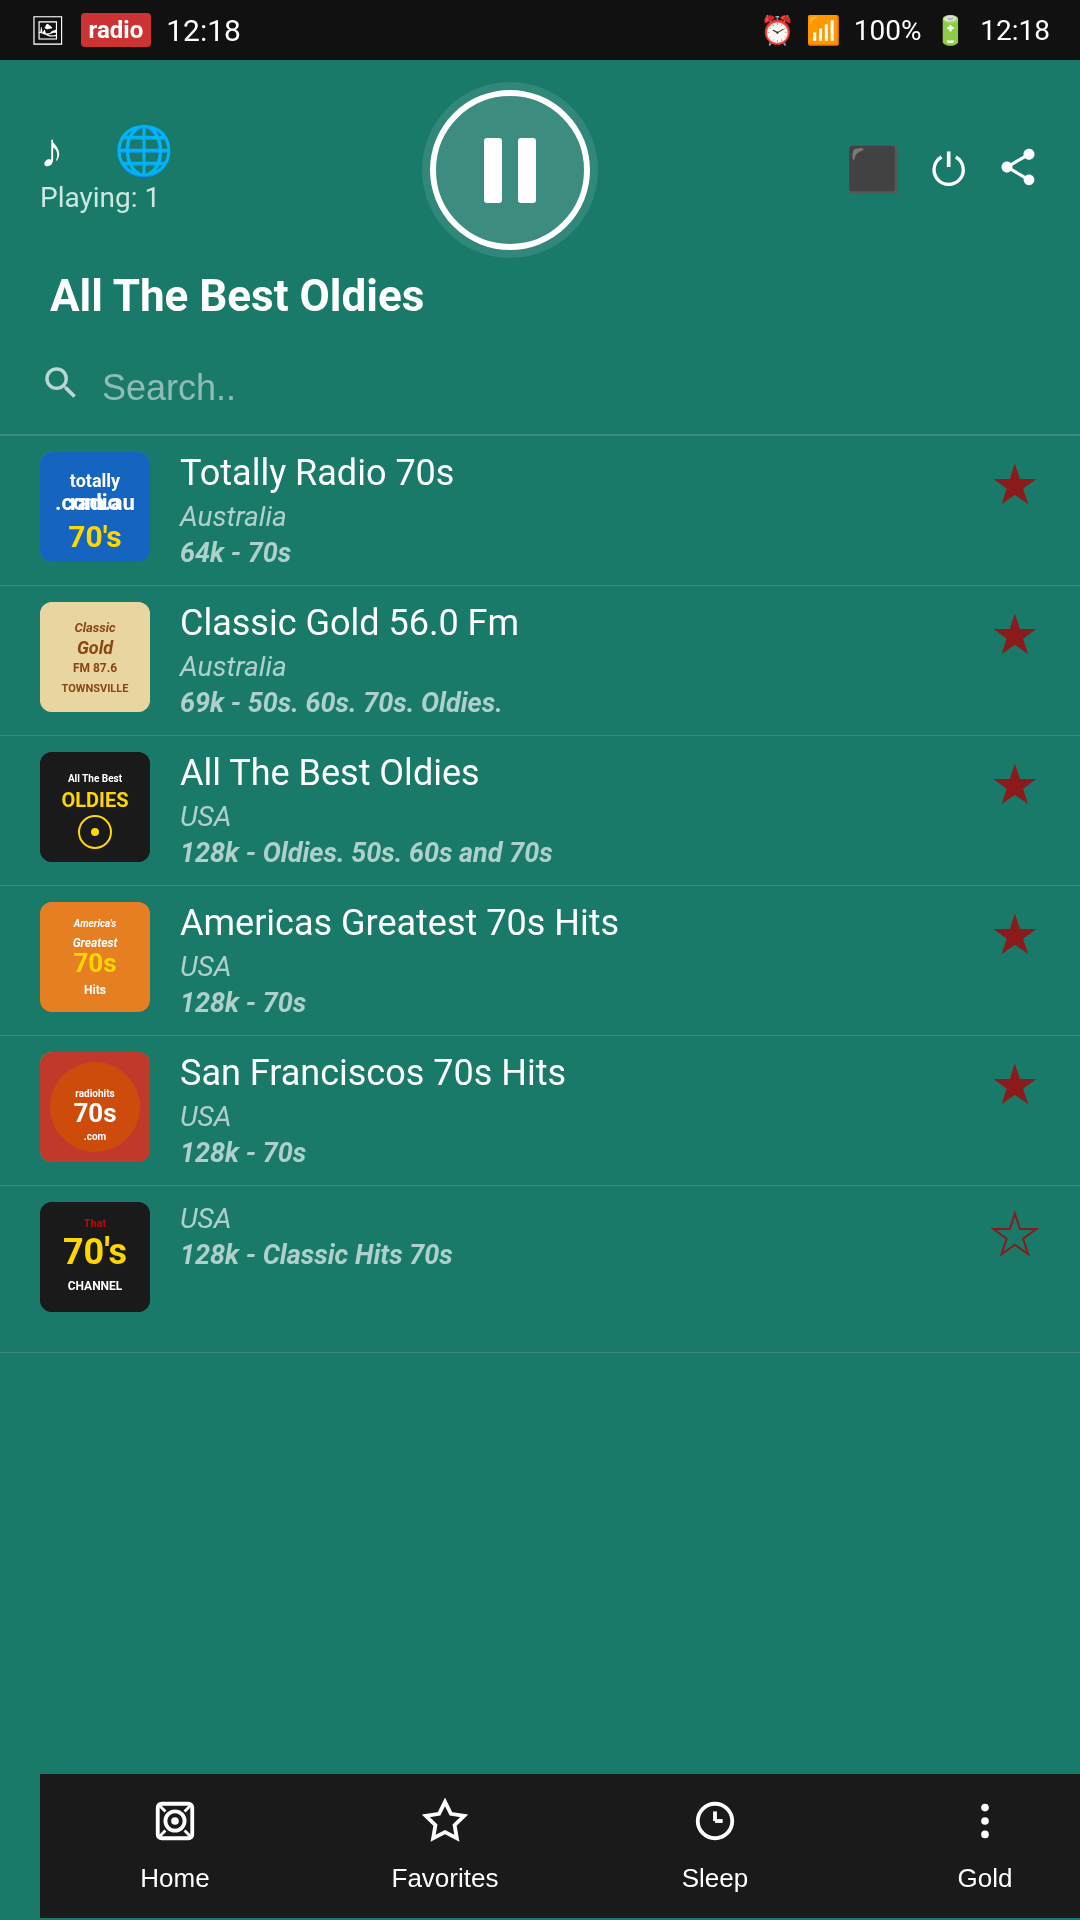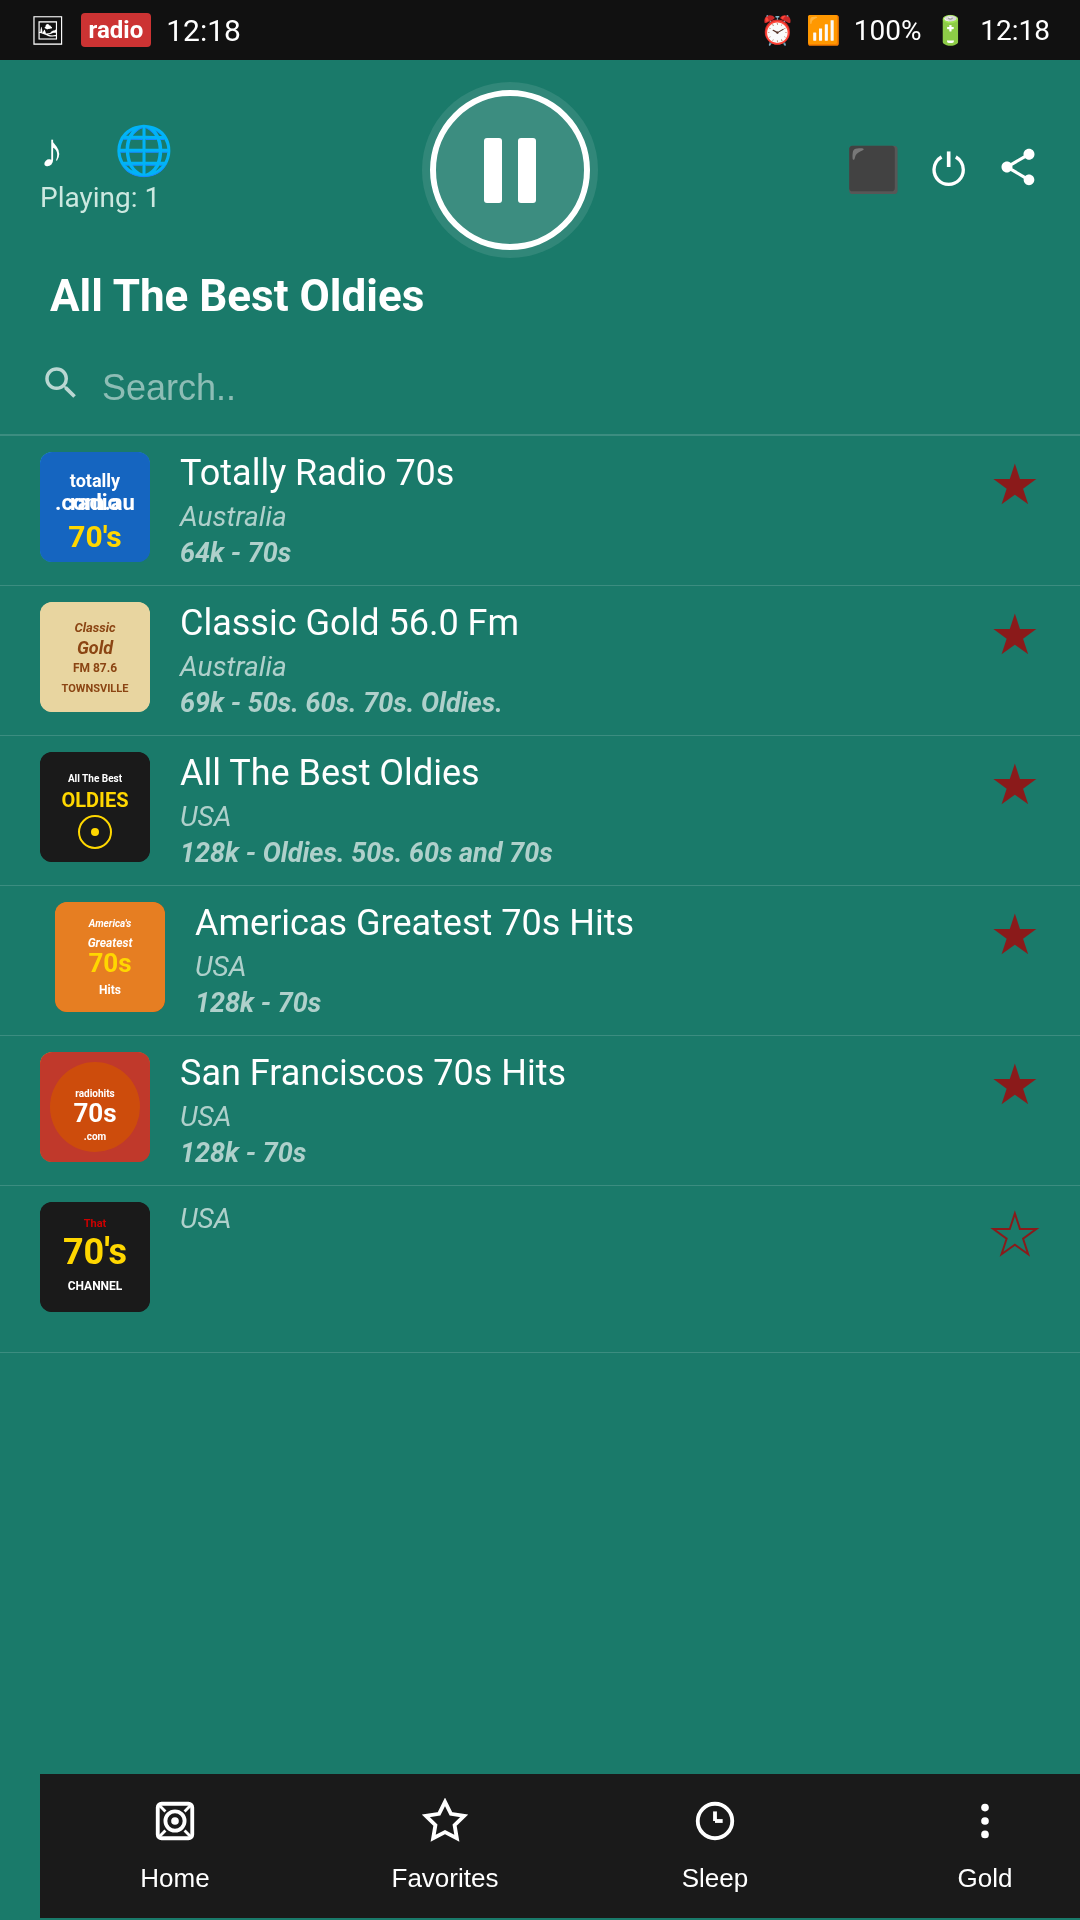--- a/index.html
+++ b/index.html
@@ -252,21 +252,21 @@
 
     .nav-label {
       font-size: 26px;
       color: white;
     }
 
     
     .totally70-bg { background: linear-gradient(135deg, #2196F3, #1565C0); border-radius: 12px; }
     .classicgold-bg { background: #e8d5a0; border-radius: 12px; }
     .allbest-bg { background: #1a1a1a; border-radius: 12px; }
-    .americas-bg { background: linear-gradient(135deg, #e67e22, #d35400); border-radius: 12px; margin-left: 15px; }
+    .americas-bg { background: linear-gradient(135deg, #e67e22, #d35400); border-radius: 12px; }
     .sf70s-bg { background: linear-gradient(135deg, #e67e22, #c0392b); border-radius: 12px; }
     .that70s-bg { background: #1a1a1a; border-radius: 12px; }
   </style>
 </head>
 <body>
 
 <div class="status-bar">
   <div class="status-bar-left">
     <span>🖼</span>
     <span style="font-size:24px;background:#cc3333;padding:3px 8px;border-radius:4px;color:white;font-weight:bold;">radio</span>
@@ -420,20 +420,21 @@
     <div class="station-logo that70s-bg">
       <svg width="110" height="110" viewBox="0 0 110 110">
         <rect width="110" height="110" rx="12" fill="#1a1a1a"></rect>
         <text x="55" y="25" text-anchor="middle" fill="#cc0000" font-size="11" font-weight="bold">That</text>
         <text x="55" y="62" text-anchor="middle" fill="#FFD700" font-size="36" font-weight="bold">70's</text>
         <text x="55" y="88" text-anchor="middle" fill="white" font-size="12">CHANNEL</text>
       </svg>
     </div>
     <div class="station-info">
       <div class="station-country">USA</div>
+      <div class="station-bitrate">128k - Classic Hits 70s</div>
     </div>
     <button class="star-btn" style="color: transparent; -webkit-text-stroke: 2px #8b1a1a; font-size: 56px;">★</button>
   </div>
 
 </div>
 
 <div class="bottom-nav">
 
   <button class="nav-item">
     <span class="nav-icon">

